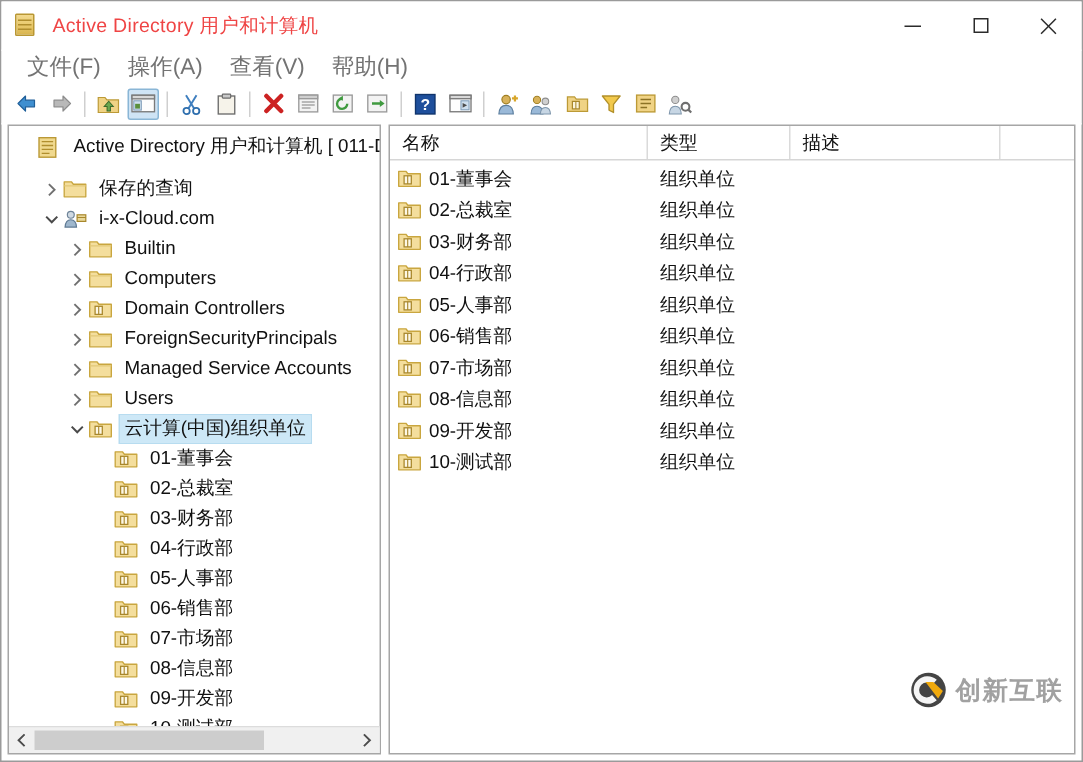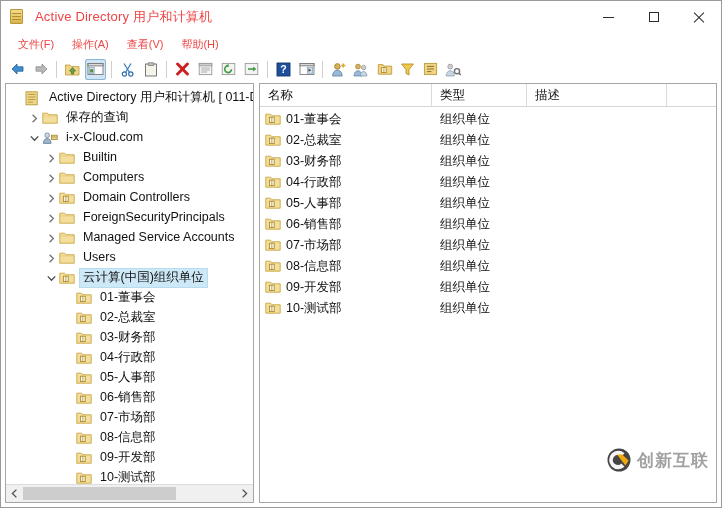--- a/index.html
+++ b/index.html
@@ -51,21 +51,21 @@
   }
   .glyph-close:before{transform:rotate(45deg);}
   .glyph-close:after{transform:rotate(-45deg);}
 
   
   .menubar{
     height:22px;flex:0 0 22px;display:flex;align-items:center;
     padding-left:8px;background:#ffffff;
   }
   .menuitem{
-    padding:2px 9px 3px 9px;font-size:11px;color:#ef4444;white-space:nowrap;
+    padding:2px 9px 3px 9px;font-size:15px;color:#737373;white-space:nowrap;
   }
 
   
   .toolbar{
     height:26px;flex:0 0 26px;display:flex;align-items:center;
     padding-left:5px;background:#ffffff;border-bottom:1px solid #ffffff;
   }
   .tb-btn{
     width:21px;height:21px;margin:0 1px;position:relative;
     display:flex;align-items:center;justify-content:center;box-sizing:border-box;
@@ -333,21 +333,21 @@
     <div class="pane-left">
       <div class="tree" id="tree-container">
           <div class="tnode" style="padding-left: 4px;">
             <span class="twisty"></span>
             <span class="ticon"><svg width="14" height="15" viewBox="0 0 14 15">
                 <rect x="1" y="0.8" width="11.2" height="13" fill="#f0d98f" stroke="#b99733" stroke-width=".9"></rect>
                 <path d="M2.8 3.4 H10.4 M2.8 6 H10.4 M2.8 8.6 H10.4 M2.8 11.2 H8" stroke="#b08e2e" stroke-width=".9"></path>
               </svg></span>
             <span class="lbl">Active Directory 用户和计算机 [ 011-DC01</span>
           </div>
-          <div class="tnode" style="padding-left: 21px;">
+          <div class="tnode" style="padding-left: 21px; margin-top: 8px;">
             <span class="twisty">
               <svg width="7" height="9" viewBox="0 0 7 9">
                 <path d="M1.6 0.8 L5.4 4.5 L1.6 8.2" fill="none" stroke="#707070" stroke-width="1.25"></path>
               </svg>
             </span>
             <span class="ticon"><svg width="16" height="14" viewBox="0 0 16 14">
                 <path d="M0.8 2.2 L5.6 2.2 L6.9 3.8 L15.2 3.8 L15.2 12.2 L0.8 12.2 Z" fill="#f4de9d" stroke="#c9a63f" stroke-width=".9" stroke-linejoin="round"></path>
                 <path d="M0.8 4.9 L15.2 4.9" stroke="#e2c779" stroke-width=".8"></path>
               </svg></span>
             <span class="lbl">保存的查询</span>

